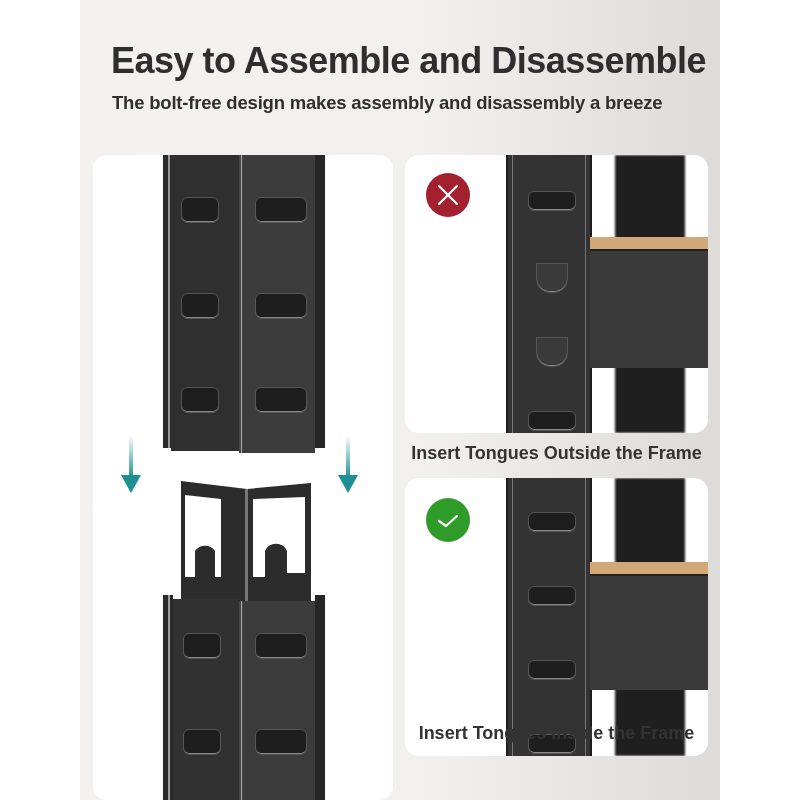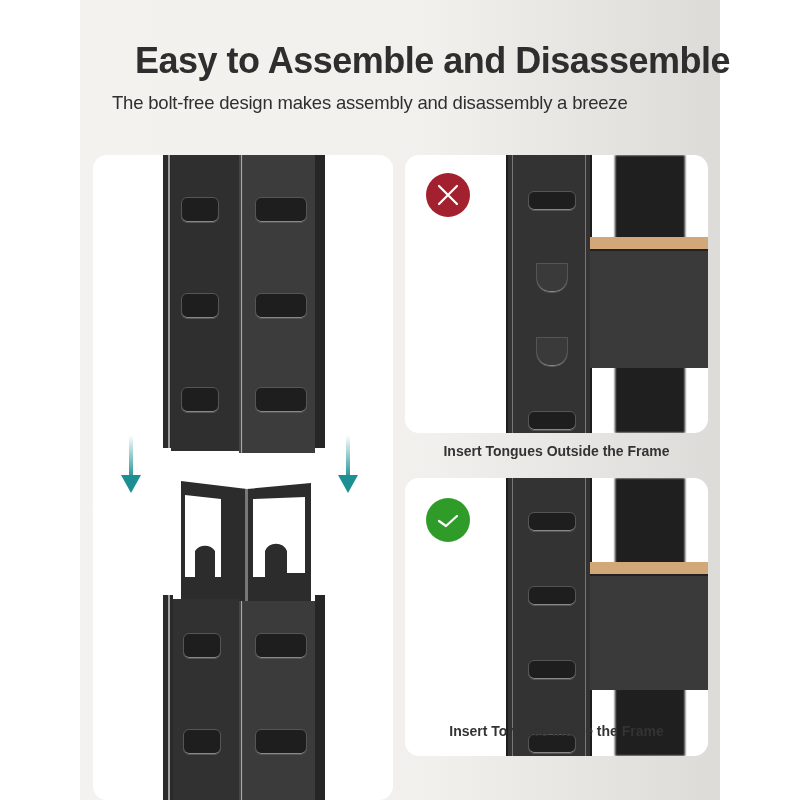--- a/index.html
+++ b/index.html
@@ -1,25 +1,25 @@
 <!DOCTYPE html>
 <html><head>
 <meta charset="utf-8">
 <style>
   html,body{margin:0;padding:0;}
   body{width:800px;height:800px;background:#ffffff;position:relative;overflow:hidden;font-family:"Liberation Sans","DejaVu Sans",sans-serif;}
   .canvas{position:absolute;left:80px;top:0;width:640px;height:800px;
     background:linear-gradient(90deg,#f3f2ef 0%,#f1f0ed 55%,#dcdbd8 100%);}
-  .title{position:absolute;left:111px;top:40px;width:600px;font-size:36px;font-weight:700;color:#2e2e2e;letter-spacing:-0.5px;white-space:nowrap;margin-left:24px;}
-  .subtitle{position:absolute;left:112px;top:92px;font-size:18.5px;color:#2f2f2f;white-space:nowrap;letter-spacing:-0.2px;}
+  .title{position:absolute;left:111px;top:40px;width:600px;font-size:36px;font-weight:700;color:#2e2e2e;letter-spacing:-0.5px;white-space:nowrap;}
+  .subtitle{position:absolute;left:112px;top:92px;font-size:18.5px;color:#2f2f2f;white-space:nowrap;letter-spacing:-0.2px;font-weight:bold;}
   .panel{position:absolute;background:#ffffff;border-radius:14px;overflow:hidden;}
   .left-panel{left:93px;top:155px;width:300px;height:645px;border-radius:14px 14px 14px 14px;}
   .rp-top{left:405px;top:155px;width:303px;height:278px;}
   .rp-bot{left:405px;top:478px;width:303px;height:278px;}
-  .caption{position:absolute;font-size:14px;font-weight:700;color:#333;white-space:nowrap;text-align:center;}
+  .caption{position:absolute;font-size:18px;font-weight:700;color:#333;white-space:nowrap;text-align:center;}
   .cap1{left:405px;top:443px;width:303px;}
   .cap2{left:405px;top:723px;width:303px;}
   .badge{position:absolute;width:44px;height:44px;border-radius:50%;display:flex;align-items:center;justify-content:center;}
   .badge-x{left:426px;top:173px;background:#a3202f;}
   .badge-ok{left:426px;top:498px;background:#2f9c2a;}
   .slot{position:absolute;background:#1e1e1e;border:1px solid #555;border-radius:6px;box-shadow:inset 0 -1px 0 #888;}
 </style>
 </head>
 <body>
 

